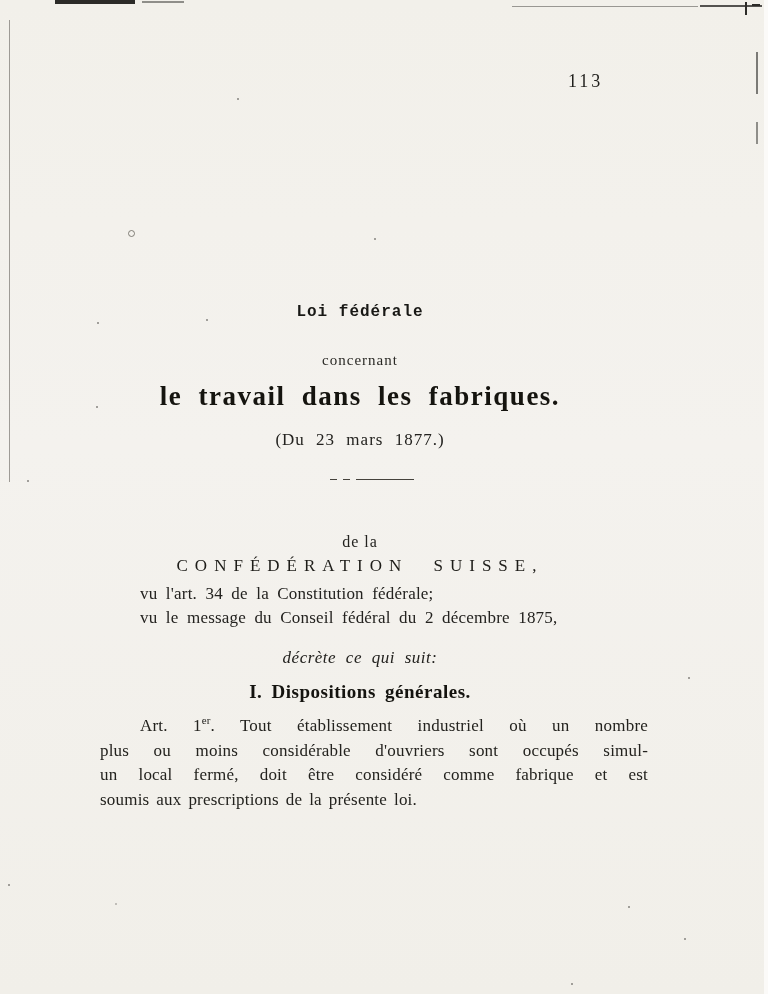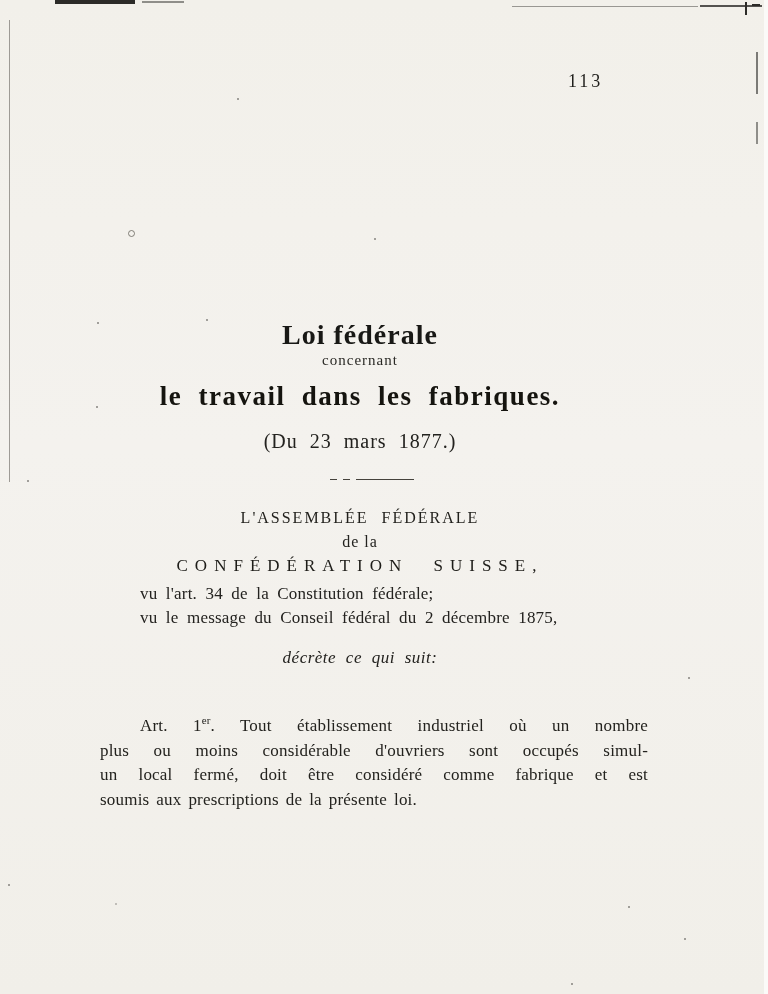--- a/index.html
+++ b/index.html
@@ -28,32 +28,32 @@
   
   .abs { position: absolute; }
   .centered { left: 80px; width: 560px; text-align: center; }
 
   .page-number {
     top: 64px; left: 568px;
     font-size: 18px; letter-spacing: 3px; color: #1f1e1b; margin-top: 7px;
   }
   .law-title {
     top: 303px;
-    font-family: Liberation Serif, serif;
-    font-weight: bold; font-size: 28px; letter-spacing: 1px; color: #181815; margin-top: 16px;
+    font-family: Liberation Mono, monospace;
+    font-weight: bold; font-size: 16px; letter-spacing: 1px; color: #181815;
   }
   .connector {
     top: 352px; font-size: 15px; letter-spacing: 1px; word-spacing: 2px; color: #2a2925;
   }
   .subject {
     top: 381px; font-weight: bold; font-size: 27px;
     letter-spacing: 1.5px; word-spacing: 8px; color: #15140f; text-align: center;
   }
   .date-line {
-    top: 430px; font-size: 20px; letter-spacing: 1px; word-spacing: 6px;
+    top: 430px; font-size: 17px; letter-spacing: 1px; word-spacing: 6px;
   }
 
   .divider {
     top: 478px; left: 330px; width: 100px; height: 3px;
     display: flex; align-items: center; gap: 6px;
   }
   .divider .d1 { width: 7px; height: 1.5px; background: #45423c; }
   .divider .d2 { width: 7px; height: 1.5px; background: #45423c; }
   .divider .d3 { width: 58px; height: 1.5px; background: #45423c; }
 
@@ -131,29 +131,29 @@
   <div class="abs centered connector">concernant</div>
   <div class="abs centered subject">le travail dans les fabriques.</div>
   <div class="abs centered date-line">(Du 23 mars 1877.)</div>
 
   <div class="abs divider">
     <span class="d1"></span>
     <span class="d2"></span>
     <span class="d3"></span>
   </div>
 
-  <div class="abs centered assembly">L'ASSEMBLÉE FÉDÉRALE</div>
   <div class="abs centered of-the">de la</div>
   <div class="abs centered confederation">CONFÉDÉRATION SUISSE,</div>
 
   <div class="abs recital recital-1">vu l'art. 34 de la Constitution fédérale;</div>
   <div class="abs recital recital-2">vu le message du Conseil fédéral du 2 décembre 1875,</div>
 
   <div class="abs centered decree">décrète ce qui suit:</div>
 
+  <div class="abs centered section-heading">I. Dispositions générales.</div>
 
   <div class="abs article">
     <div class="line first"><span>Art. 1</span><sup>er</sup><span>. Tout établissement industriel où un nombre</span></div>
     <div class="line">plus ou moins considérable d'ouvriers sont occupés simul-</div>
     <div class="line">un local fermé, doit être considéré comme fabrique et est</div>
     <div class="line last">soumis aux prescriptions de la présente loi.</div>
   </div>
 
 </div>
 

